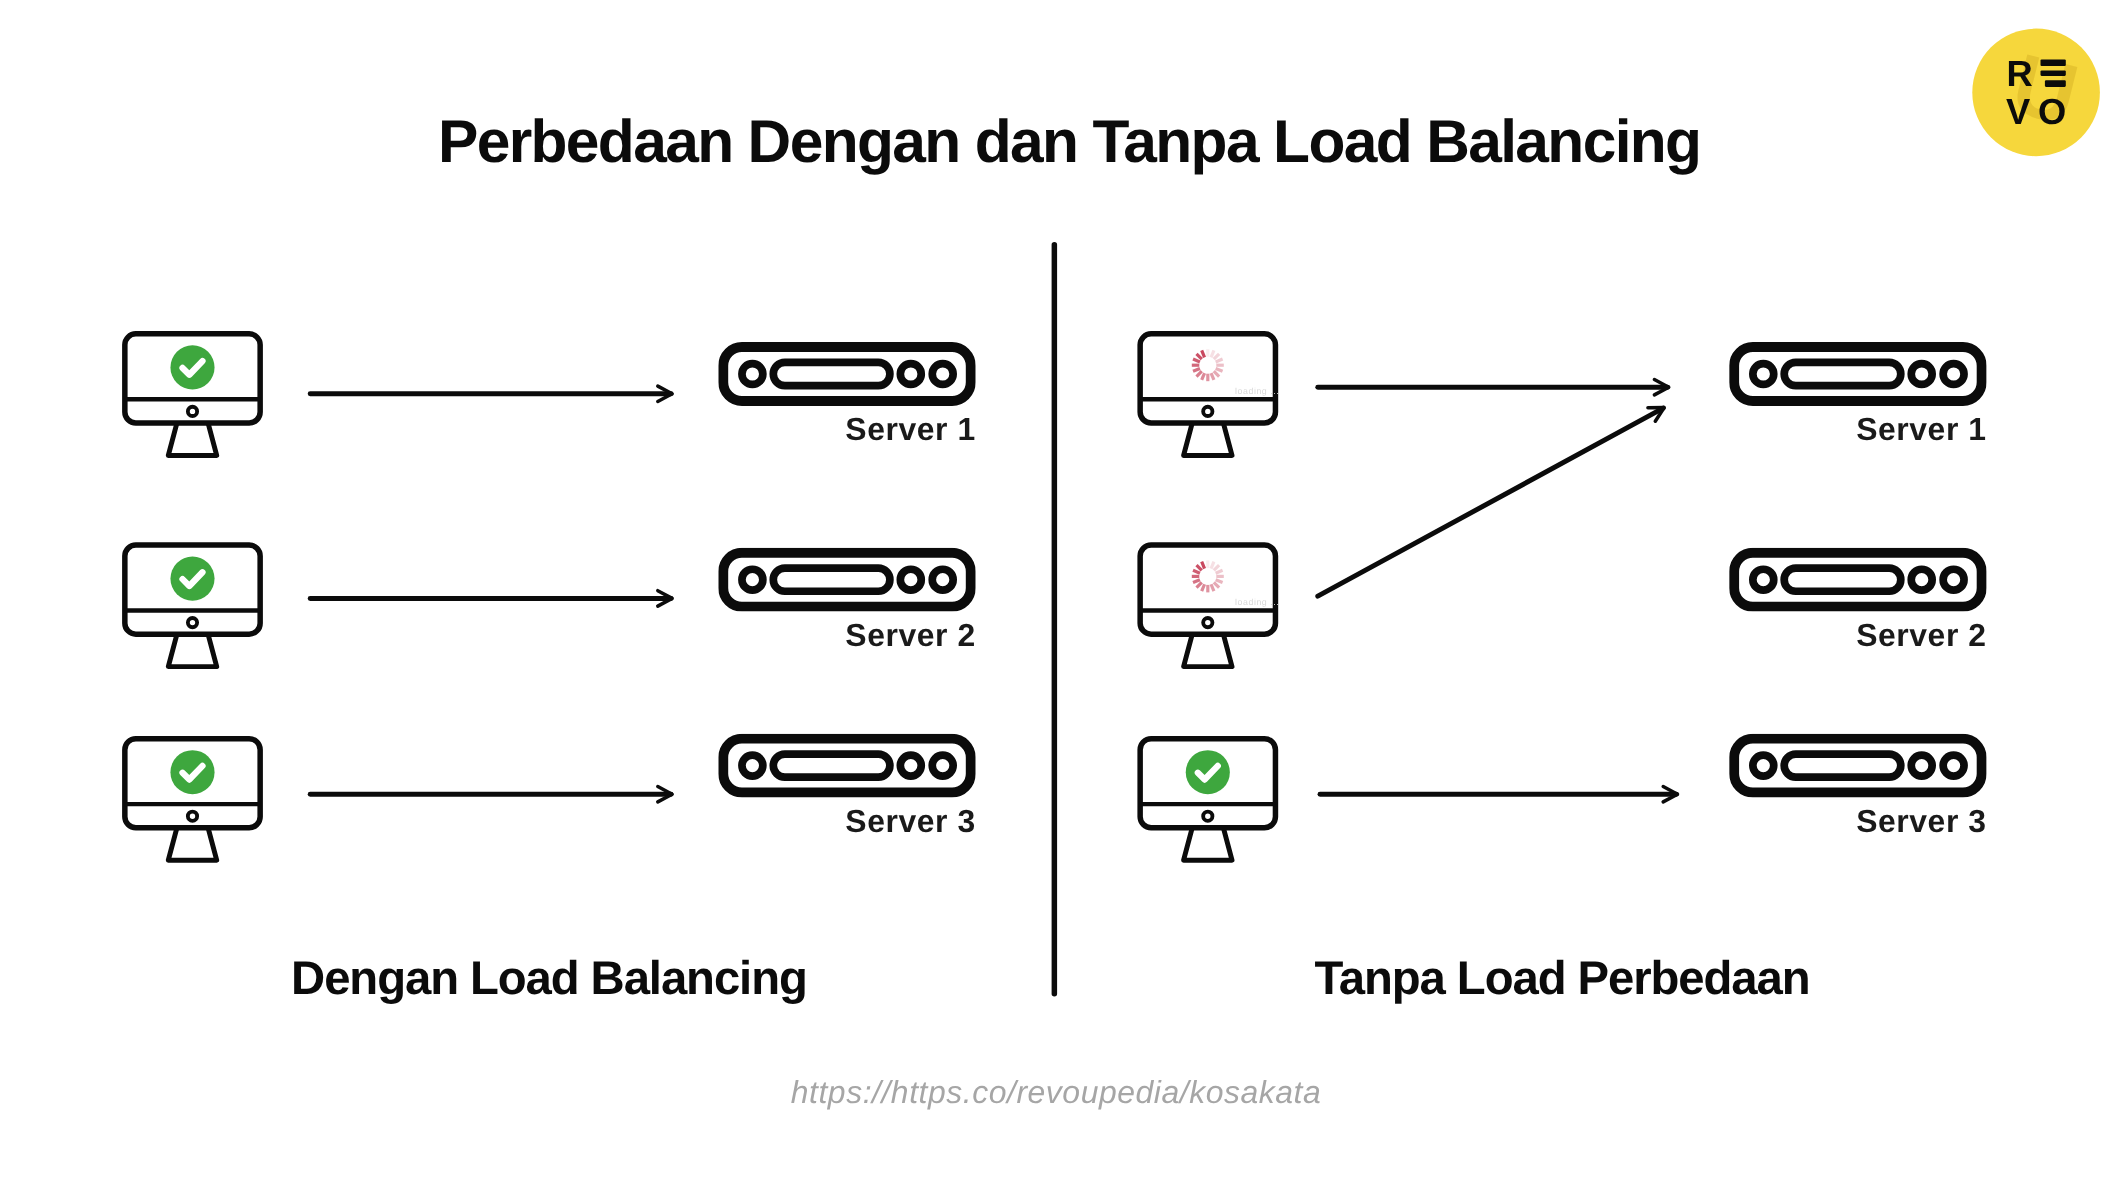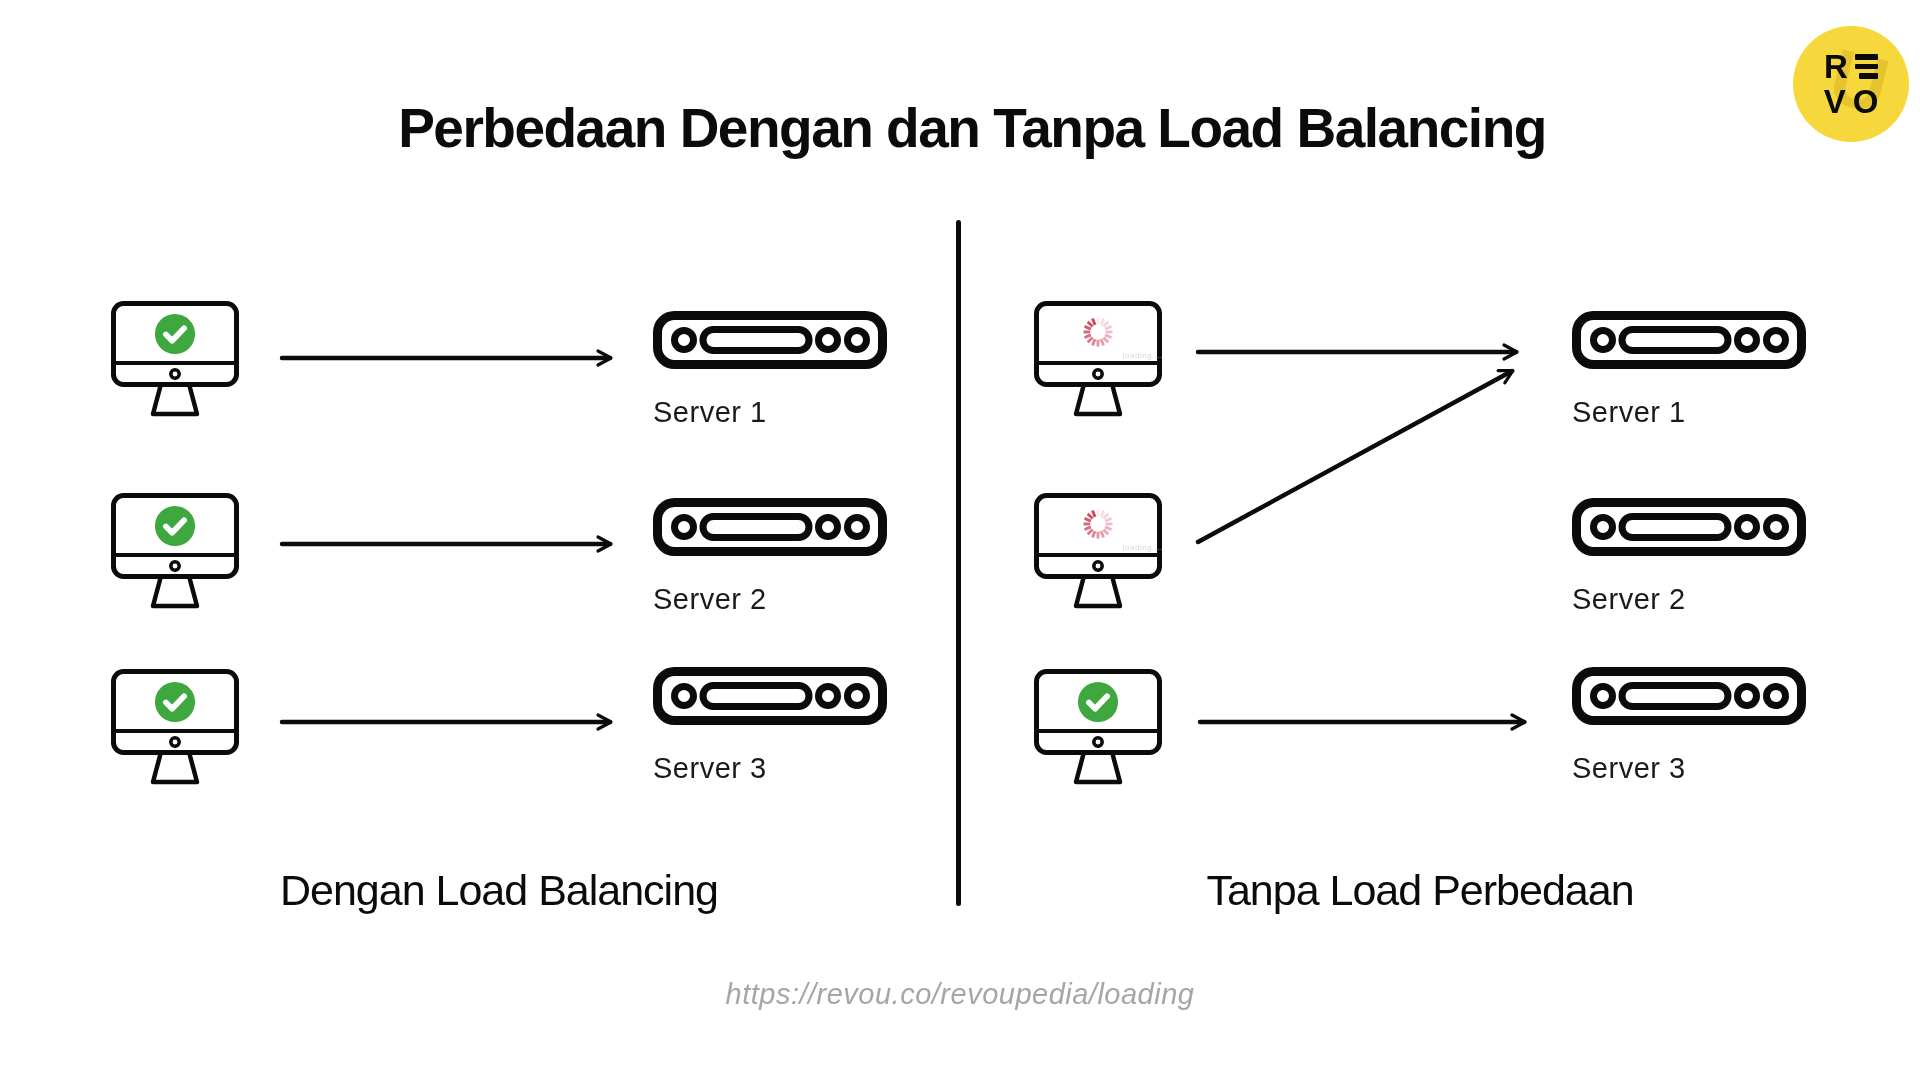--- a/index.html
+++ b/index.html
@@ -81,27 +81,27 @@
     text-align:right;font-size:8px;letter-spacing:.5px;
     color:var(--loading-gray);
   }
   
   .server{position:absolute;width:234px;}
   .server-icon{display:block;width:234px;height:58px;}
   .srv-body{fill:#fff;stroke:var(--ink);stroke-width:9;}
   .srv-dot{fill:#fff;stroke:var(--ink);stroke-width:7;}
   .srv-pill{fill:#fff;stroke:var(--ink);stroke-width:7;}
   .server-label{
-    margin-top:27px;text-align:left;
-    font-size:29px;font-weight:400;color:#1a1a1a;letter-spacing:.5px;
+    margin-top:6px;text-align:right;
+    font-size:29px;font-weight:700;color:#1a1a1a;letter-spacing:.5px;
   }
   
   .section-heading{
     position:absolute;top:866px;text-align:center;
-    font-size:43px;font-weight:400;letter-spacing:-1px;color:var(--ink);
+    font-size:43px;font-weight:700;letter-spacing:-1px;color:var(--ink);
   }
   .section-heading.left{left:40px;width:918px;}
   .section-heading.right{left:958px;width:924px;}
   
   .footer-url{
     position:absolute;top:978px;left:0;width:1920px;
     text-align:center;font-size:29px;font-style:italic;
     color:var(--url-gray);letter-spacing:.5px;
   }
 </style>
@@ -318,15 +318,15 @@
       <rect class="srv-pill" x="50" y="18.5" width="106" height="21" rx="10.5"></rect>
       <circle class="srv-dot" cx="175" cy="29" r="9.5"></circle>
       <circle class="srv-dot" cx="204" cy="29" r="9.5"></circle>
     </svg>
     <div class="server-label">Server 3</div>
   </div>
 
   <div class="section-heading left">Dengan Load Balancing</div>
   <div class="section-heading right">Tanpa Load Perbedaan</div>
 
-  <div class="footer-url">https://revou.co/revoupedia/loading</div>
+  <div class="footer-url">https://https.co/revoupedia/kosakata</div>
 
 </div>
 
 </body></html>

